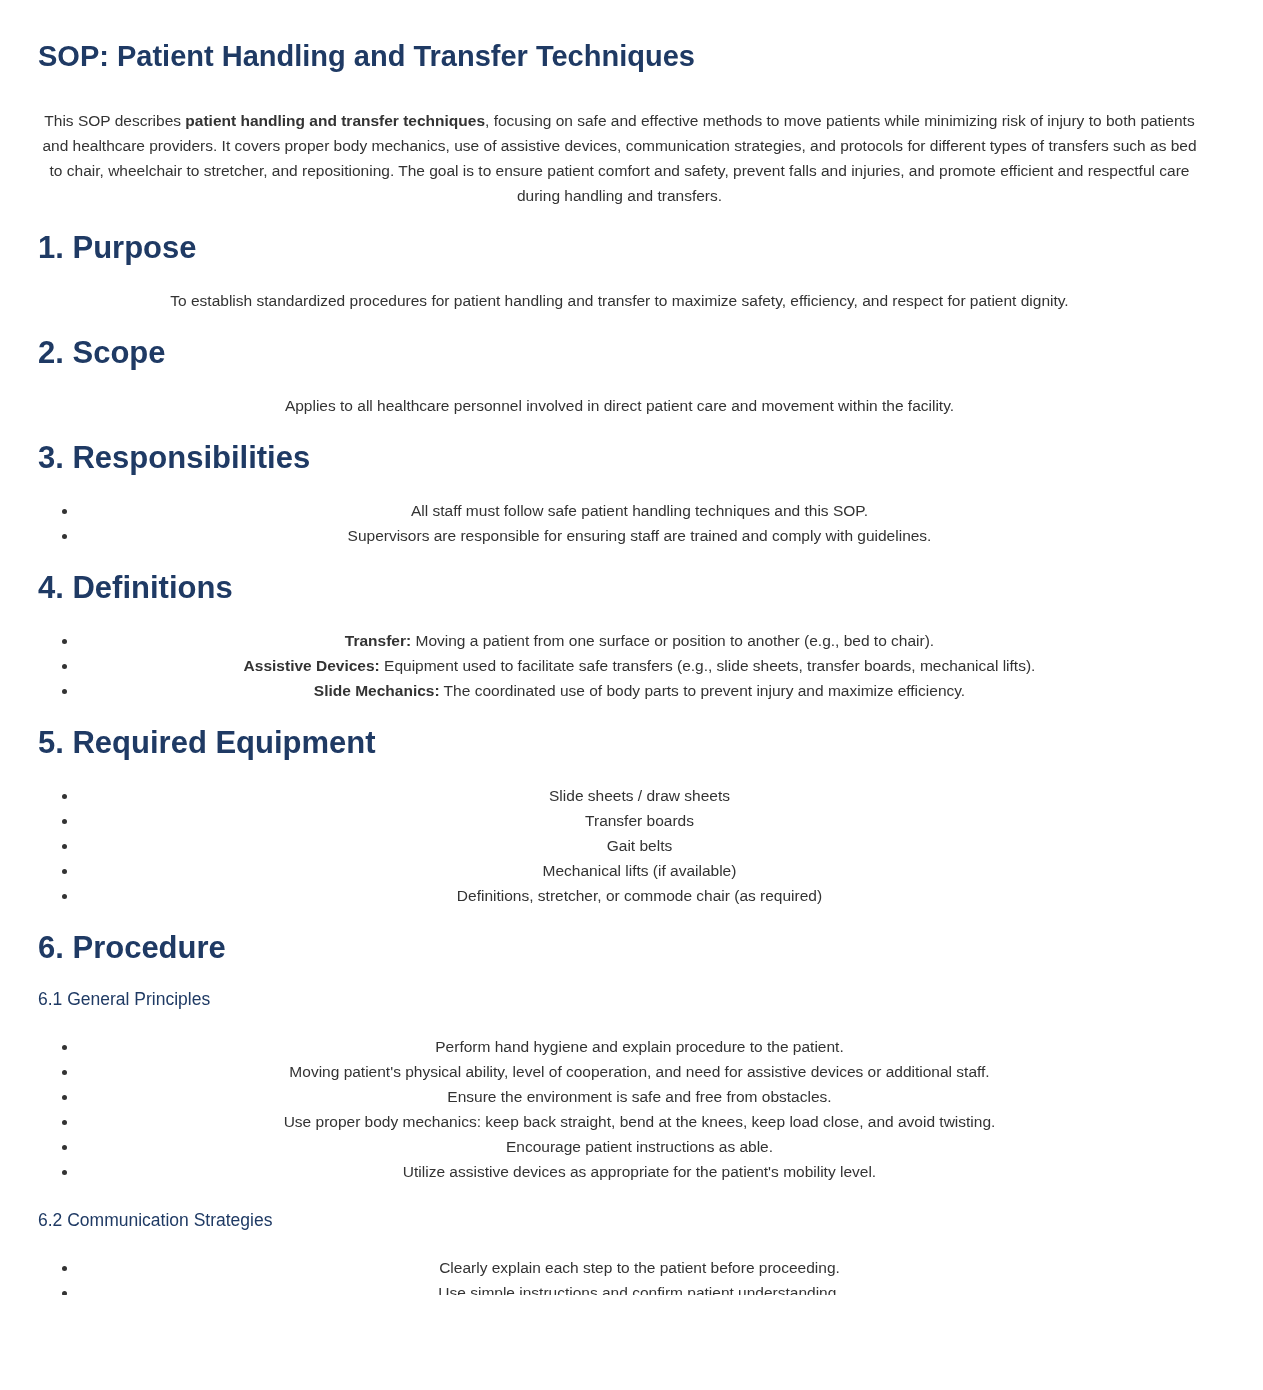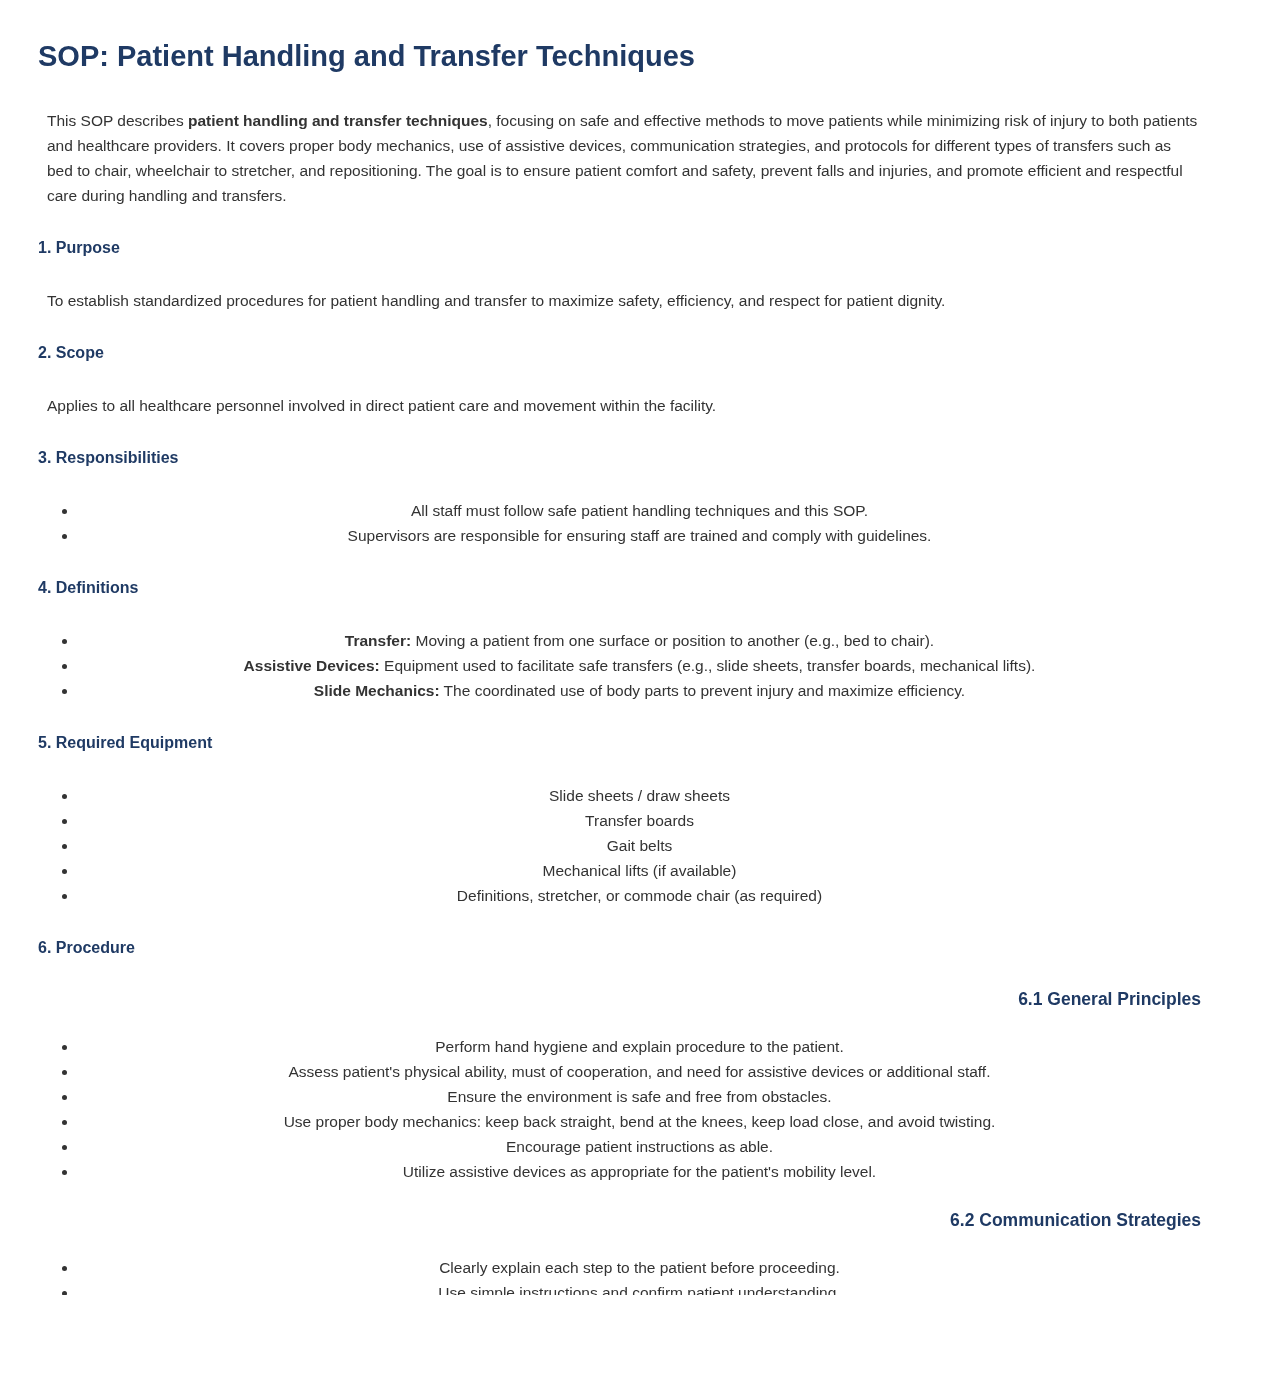--- a/index.html
+++ b/index.html
@@ -34,35 +34,35 @@
   }
   h1{
     margin:0 0 34px 0;
     font-size:29px;
     line-height:36px;
     font-weight:bold;
     color:var(--heading);
   }
   h2{
     margin:26px 0;
-    font-size:16px;
+    font-size:31px;
     line-height:28px;
     font-weight:bold;
     color:var(--heading);
   }
   h3{
     margin:24px 0;
     font-size:17.5px;
     line-height:22px;
-    font-weight:bold;
+    font-weight:normal;
     color:var(--heading);
-    text-align:right;
   }
   p{
-    margin:0 0 25px 9px;
+    margin:0 0 25px 0;
+    text-align:center;
   }
   ul{
     margin:0 0 25px 0;
     padding:0 0 0 40px;
   }
   li{
     margin:0;
     line-height:25px;
     text-align:center;
   }
@@ -105,21 +105,21 @@
         <li>Gait belts</li>
         <li>Mechanical lifts (if available)</li>
         <li>Definitions, stretcher, or commode chair (as required)</li>
       </ul>
 
       <h2>6. Procedure</h2>
 
       <h3>6.1 General Principles</h3>
       <ul>
         <li>Perform hand hygiene and explain procedure to the patient.</li>
-        <li>Assess patient's physical ability, must of cooperation, and need for assistive devices or additional staff.</li>
+        <li>Moving patient's physical ability, level of cooperation, and need for assistive devices or additional staff.</li>
         <li>Ensure the environment is safe and free from obstacles.</li>
         <li>Use proper body mechanics: keep back straight, bend at the knees, keep load close, and avoid twisting.</li>
         <li>Encourage patient instructions as able.</li>
         <li>Utilize assistive devices as appropriate for the patient's mobility level.</li>
       </ul>
 
       <h3>6.2 Communication Strategies</h3>
       <ul>
         <li>Clearly explain each step to the patient before proceeding.</li>
         <li>Use simple instructions and confirm patient understanding.</li>

